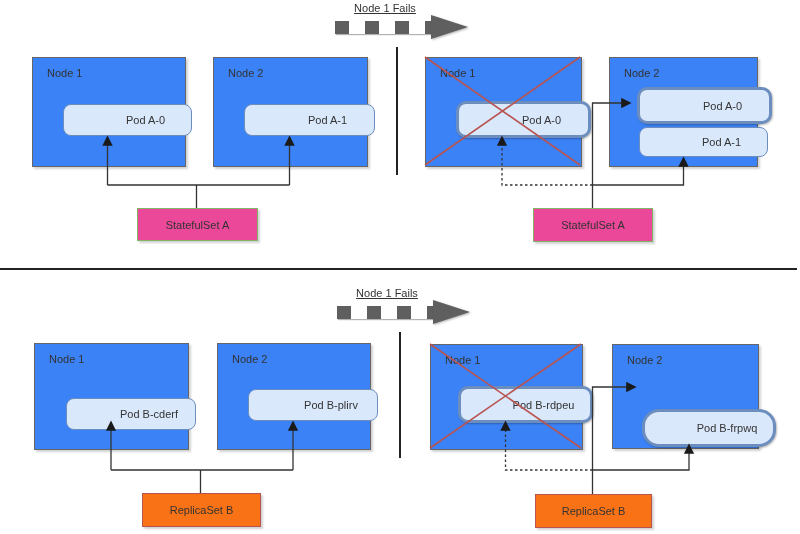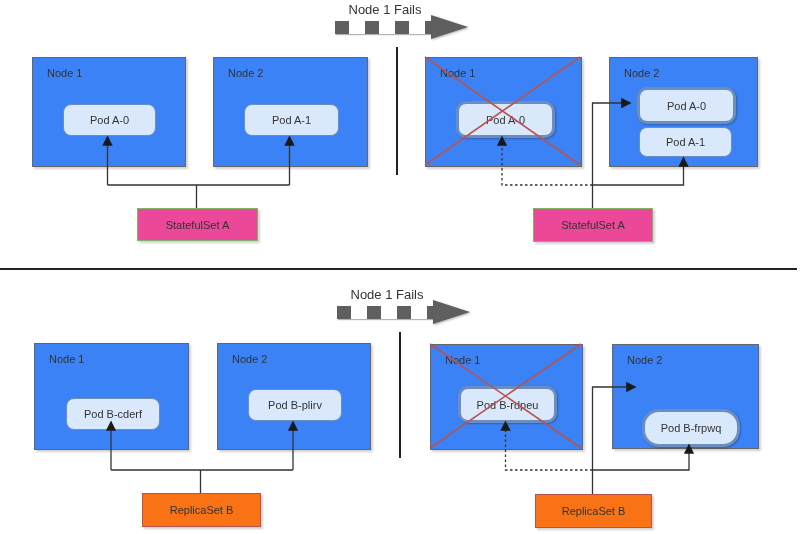--- a/index.html
+++ b/index.html
@@ -27,40 +27,40 @@
   }
   
   .ctrl{
     position:absolute;display:flex;align-items:center;justify-content:center;
     font-size:11px;color:#333;box-shadow:2px 2px 2px rgba(0,0,0,0.18);white-space:nowrap;
   }
   .ctrl.green{background:#ec4899;border:1px solid #82b366;}
   .ctrl.pink{background:#f97316;border:1px solid #b85450;}
   
   .fail-label{
-    position:absolute;width:120px;text-align:center;font-size:13px;color:#333;white-space:nowrap;
+    position:absolute;width:120px;text-align:center;font-size:11px;color:#333;white-space:nowrap;text-decoration:underline;
   }
   .fail-arrow{position:absolute;display:flex;align-items:center;}
   .fail-bar{
     width:96px;height:13px;
     background:repeating-linear-gradient(90deg,#5f5f5f 0 14px,#ffffff 14px 30px);
     box-shadow:1px 1px 1px rgba(0,0,0,0.3);
   }
   .fail-head{
     width:0;height:0;border-left:37px solid #5f5f5f;
     border-top:12px solid transparent;border-bottom:12px solid transparent;
     filter:drop-shadow(1px 1px 1px rgba(0,0,0,0.3));
   }
   
   .vdiv{position:absolute;width:2px;background:#222;}
   .hdiv{position:absolute;height:2px;background:#222;}
   
   #wires{position:absolute;left:0;top:0;z-index:20;pointer-events:none;}
   .node,.ctrl{z-index:1;}
-  .pod{z-index:10;}
+  .pod{z-index:10;padding-left:36px;}
 </style>
 </head>
 <body>
 
 <div id="canvas">
 
   <div class="fail-label" style="left:325px;top:2px;">Node 1 Fails</div>
   <div class="fail-arrow" style="left:335px;top:15px;">
     <div class="fail-bar"></div>
     <div class="fail-head"></div>

